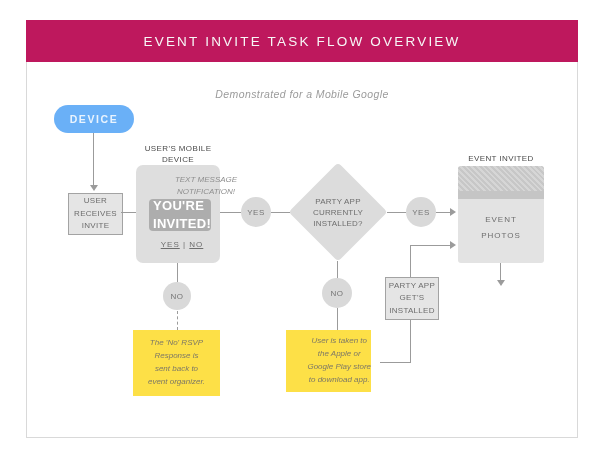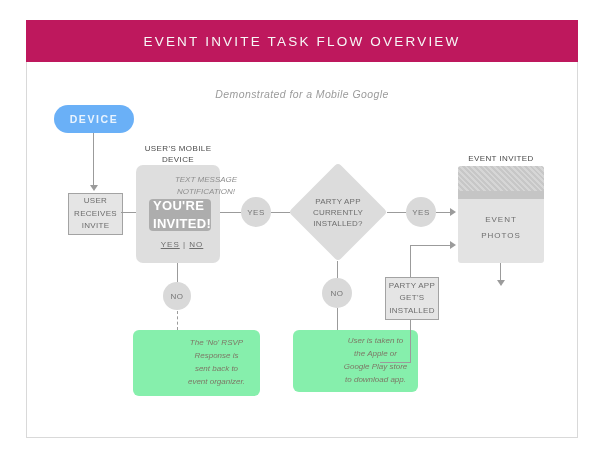--- a/index.html
+++ b/index.html
@@ -23,22 +23,22 @@
   .arr-down{width:0;height:0;border-left:4px solid transparent;border-right:4px solid transparent;border-top:6px solid #9b9b9b;}
   .arr-right{width:0;height:0;border-top:4px solid transparent;border-bottom:4px solid transparent;border-left:6px solid #9b9b9b;}
   
   .pill{background:#6ab0f7;border-radius:15px;display:flex;align-items:center;justify-content:center;
     color:rgba(255,255,255,.85);font-size:10.5px;font-weight:700;letter-spacing:1.6px;}
   .wbox{background:#e5e5e5;border:1px solid #a3a3a3;display:flex;align-items:center;justify-content:center;
     text-align:center;color:#6d6d6d;font-size:8px;line-height:1.55;letter-spacing:.3px;}
   .circle{background:#d9d9d9;border-radius:50%;display:flex;align-items:center;justify-content:center;
     color:#757575;font-size:8px;letter-spacing:.5px;}
   .boldlabel{font-weight:400;color:#4a4a4a;font-size:8px;letter-spacing:.4px;text-align:center;line-height:1.4;}
-  .note{background:#86efac;border-radius:6px;display:flex;align-items:center;justify-content:center;
-    text-align:center;font-style:italic;color:#7d7866;font-size:8px;line-height:1.6;padding-left:40px;}
+  .note{background:#fde047;border-radius:0;display:flex;align-items:center;justify-content:center;
+    text-align:center;font-style:italic;color:#7d7866;font-size:8px;line-height:1.6;}
   
   #phone{left:136px;top:165px;width:84px;height:98px;background:#dedede;border-radius:7px;}
   #phone-notif-label{left:136px;top:174px;width:84px;text-align:center;font-style:italic;
     color:#8f8f8f;font-size:8px;line-height:1.45;margin-left:28px;}
   #invite-banner{left:149px;top:199px;width:62px;height:32px;background:#adadad;border-radius:4px;
     display:flex;align-items:center;justify-content:center;gap:4px;}
   #invite-banner .txt{color:#ffffff;font-weight:700;font-size:13px;line-height:1.4;letter-spacing:.3px;text-align:left;}
   #yes-no-row{left:136px;top:240px;width:92px;text-align:center;color:#6e6e6e;font-size:8px;letter-spacing:1px;}
   #yes-no-row .u{text-decoration:underline;}
   
@@ -124,21 +124,21 @@
     <span>NO</span>
   </div>
   <div class="abs vdash" style="left:177px;top:311px;height:19px;"></div>
 
   <div class="abs note ml" style="left:133px;top:330px;width:87px;height:66px;">
     <span class="ml">The 'No' RSVP
 Response is
 sent back to
 event organizer.</span>
   </div>
-  <div class="abs note ml" style="left:293px;top:330px;width:85px;height:62px;">
+  <div class="abs note ml" style="left:286px;top:330px;width:85px;height:62px;justify-content:flex-end;">
     <span class="ml">User is taken to
 the Apple or
 Google Play store
 to download app.</span>
   </div>
 
   <div class="abs hline" style="left:380px;top:362px;width:31px;"></div>
   <div class="abs vline" style="left:410px;top:318px;height:45px;"></div>
 
   <div class="abs wbox ml" style="left:385px;top:277px;width:52px;height:41px;">

